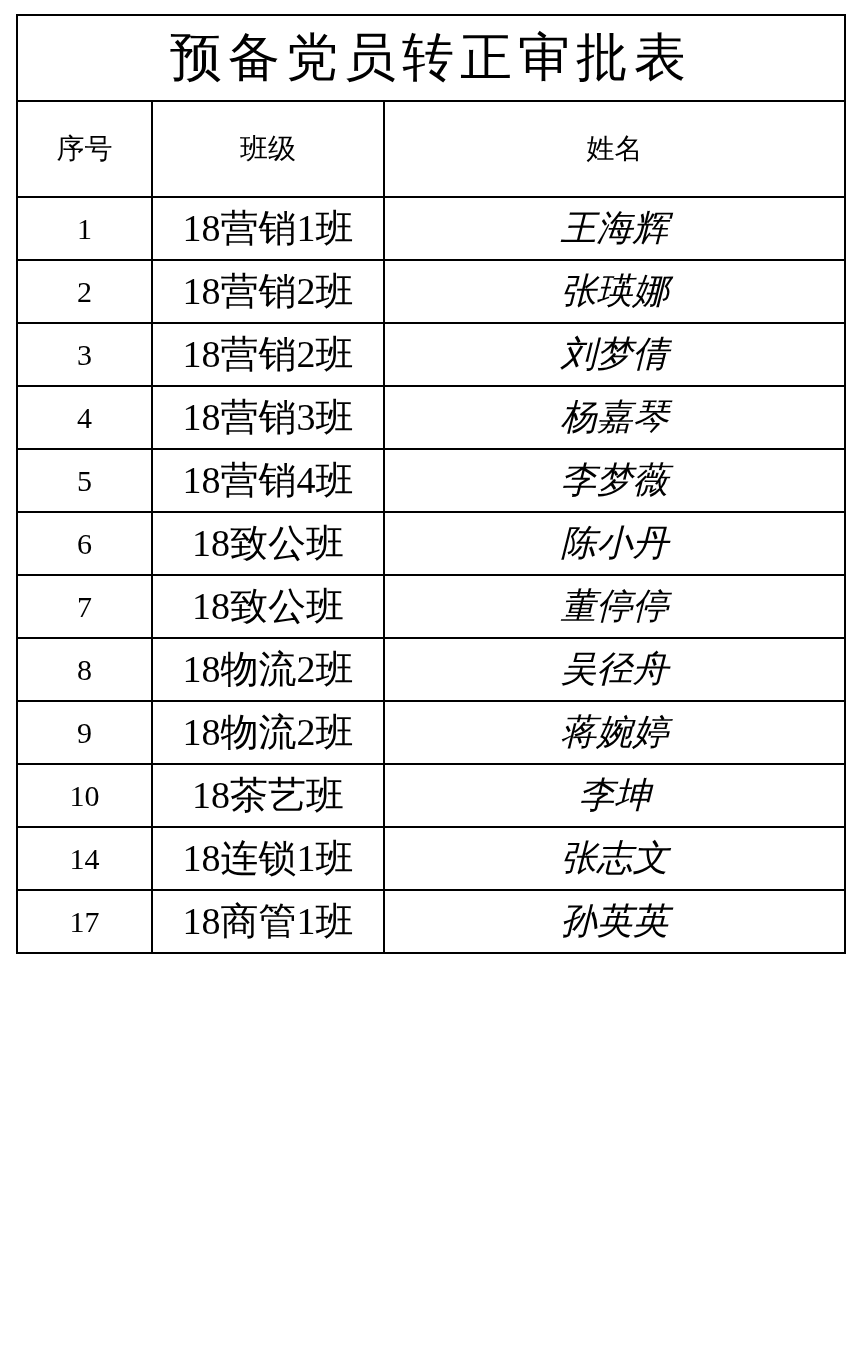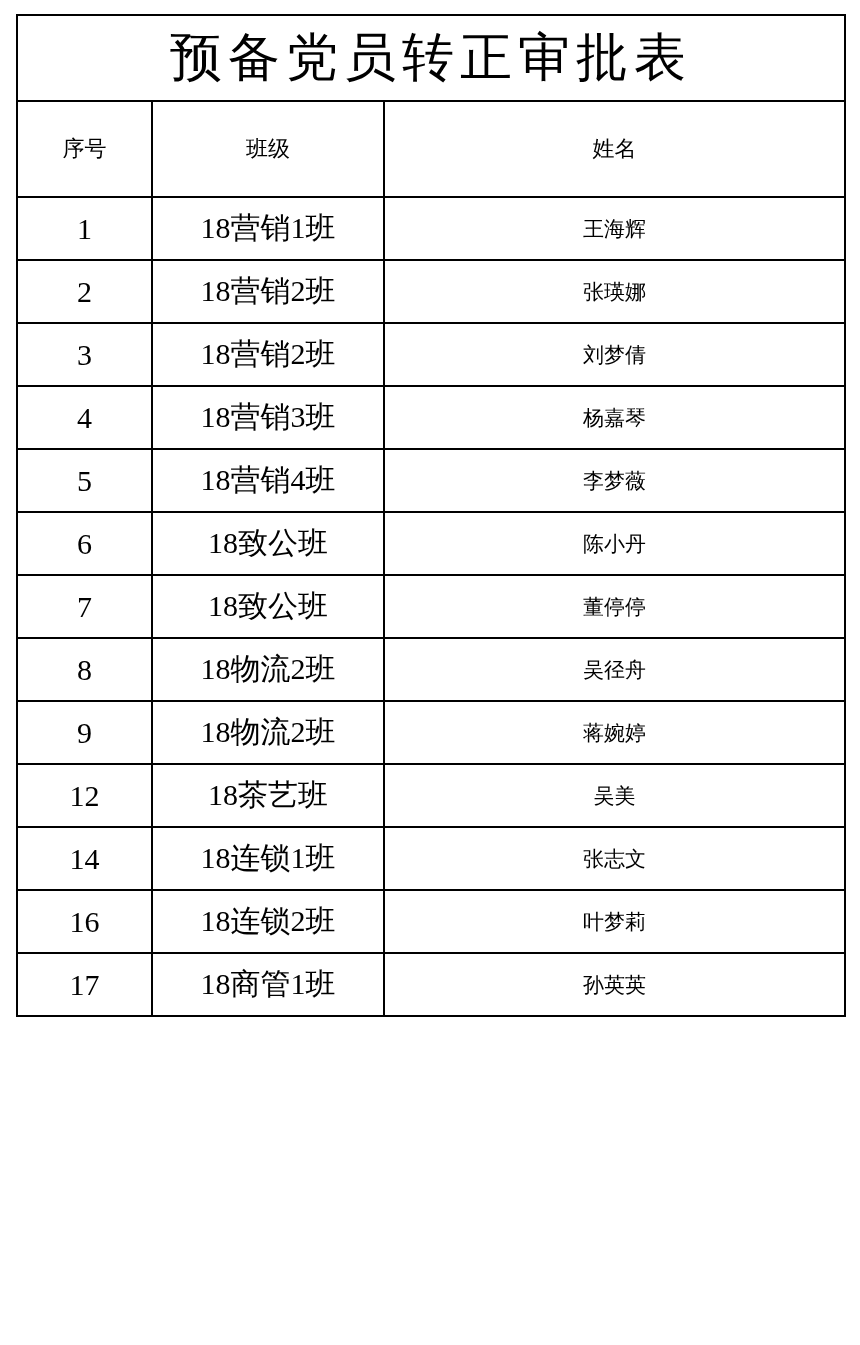--- a/index.html
+++ b/index.html
@@ -40,31 +40,32 @@
 
   .title-cell {
     height: 84px;
     font-size: 52px;
     font-weight: bold;
     letter-spacing: 6px;
     font-family: "Liberation Serif", "DejaVu Serif", serif;
   }
   .header-cell {
     height: 94px;
-    font-size: 22px;
+    font-size: 28px;
   }
   .body-cell {
     height: 61px;
-    font-size: 30px;
+    font-size: 38px;
   }
   .body-cell.seq {
     font-size: 30px;
   }
   .body-cell.name {
-    font-size: 21px;
+    font-size: 36px;
+    font-style: italic;
   }
 </style>
 </head>
 <body>
 
 <div class="page">
   <table class="doc-table">
     <colgroup>
       <col class="col-seq">
       <col class="col-class">
@@ -118,33 +119,28 @@
         <td class="body-cell seq">8</td>
         <td class="body-cell">18物流2班</td>
         <td class="body-cell name">吴径舟</td>
       </tr>
       <tr>
         <td class="body-cell seq">9</td>
         <td class="body-cell">18物流2班</td>
         <td class="body-cell name">蒋婉婷</td>
       </tr>
       <tr>
-        <td class="body-cell seq">12</td>
+        <td class="body-cell seq">10</td>
         <td class="body-cell">18茶艺班</td>
-        <td class="body-cell name">吴美</td>
+        <td class="body-cell name">李坤</td>
       </tr>
       <tr>
         <td class="body-cell seq">14</td>
         <td class="body-cell">18连锁1班</td>
         <td class="body-cell name">张志文</td>
-      </tr>
-      <tr>
-        <td class="body-cell seq">16</td>
-        <td class="body-cell">18连锁2班</td>
-        <td class="body-cell name">叶梦莉</td>
       </tr>
       <tr>
         <td class="body-cell seq">17</td>
         <td class="body-cell">18商管1班</td>
         <td class="body-cell name">孙英英</td>
       </tr>
     </tbody>
   </table>
 </div>
 

